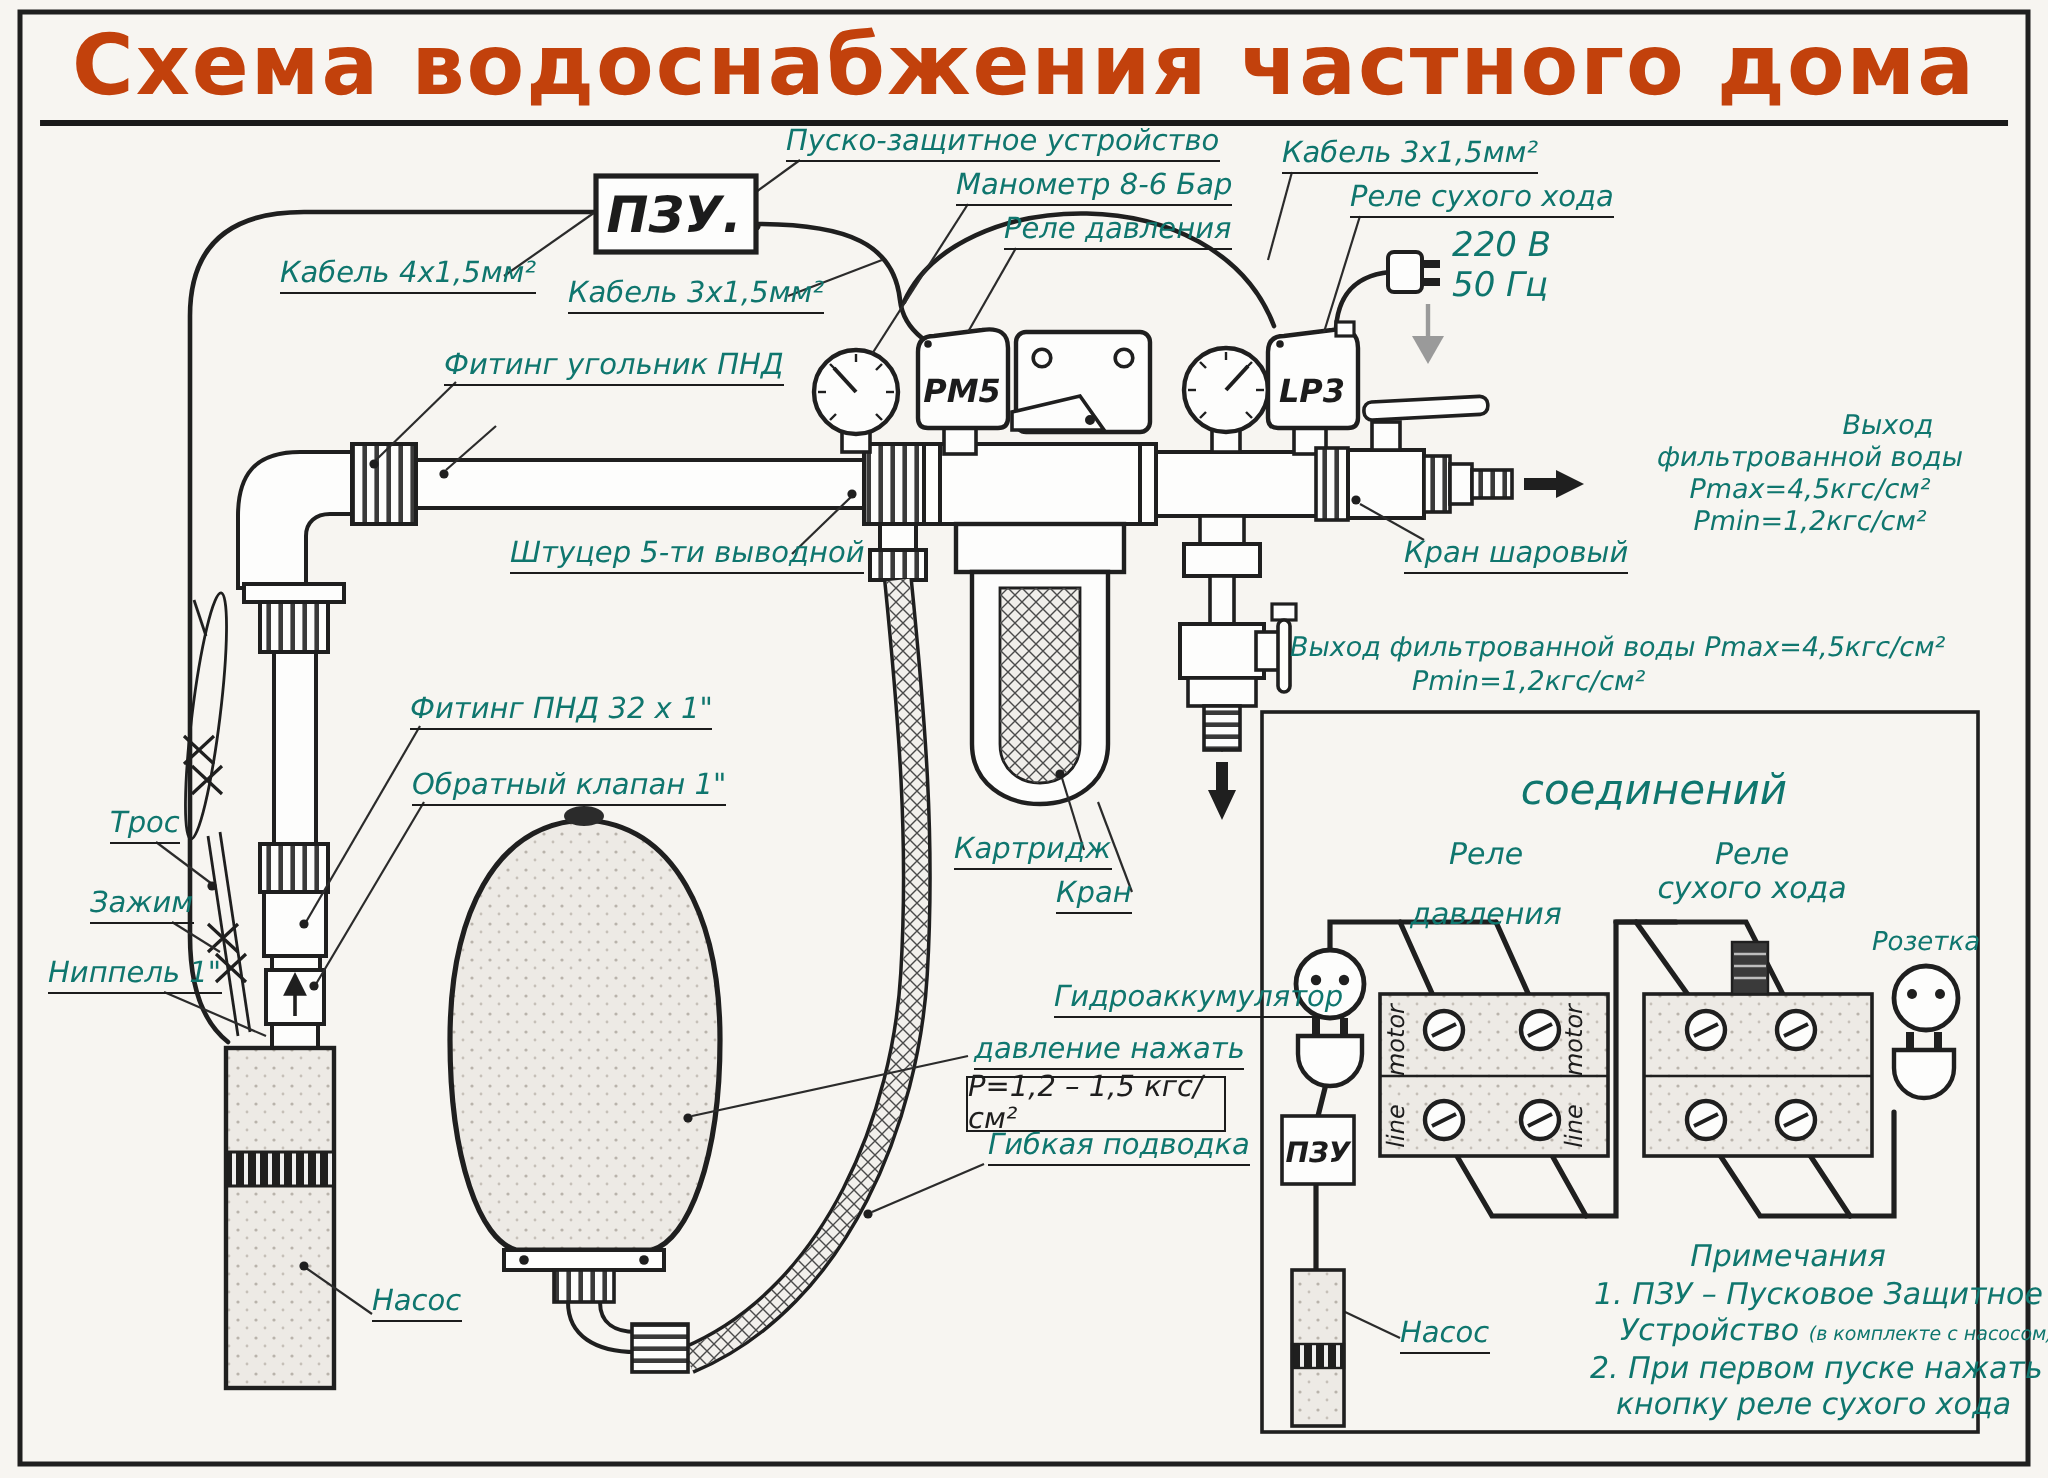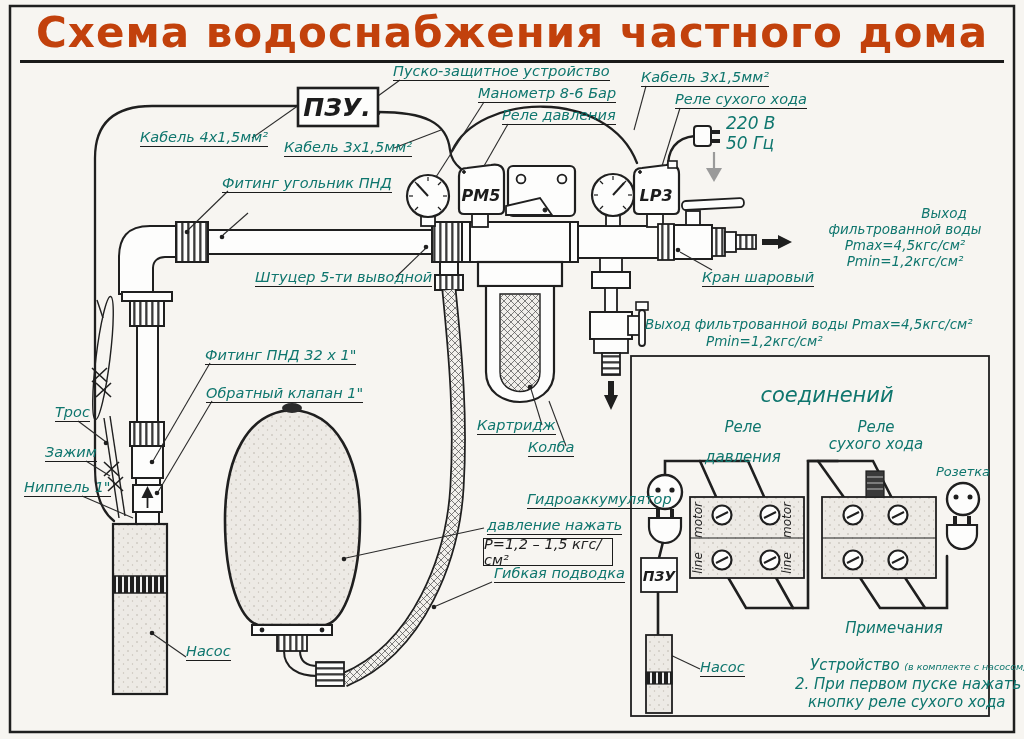--- a/index.html
+++ b/index.html
@@ -381,21 +381,21 @@
 
 <div class="lbl f14 c" style="left:944px;top:206px;">Выход</div>
 <div class="lbl f14 c" style="left:905px;top:222px;">фильтрованной воды</div>
 <div class="lbl f14 c" style="left:905px;top:238px;">Pmax=4,5кгс/см²</div>
 <div class="lbl f14 c" style="left:905px;top:254px;">Pmin=1,2кгс/см²</div>
 
 <div class="lbl f14" style="left:645px;top:317px;">Выход фильтрованной воды Pmax=4,5кгс/см²</div>
 <div class="lbl f14" style="left:706px;top:334px;">Pmin=1,2кгс/см²</div>
 
 <div class="lbl u" style="left:477px;top:418px;">Картридж</div>
-<div class="lbl u" style="left:528px;top:440px;">Колба</div>
+<div class="lbl u" style="left:528px;top:440px;">Кран</div>
 
 <div class="lbl u" style="left:487px;top:492px;margin-left:40px;">Гидроаккумулятор</div>
 <div class="lbl u" style="left:487px;top:518px;">давление нажать</div>
 <div class="pbox" style="left:483px;top:538px;width:128px;height:26px;">P=1,2 – 1,5 кгс/см²</div>
 <div class="lbl u" style="left:494px;top:566px;">Гибкая подводка</div>
 
 <div class="lbl u" style="left:205px;top:348px;">Фитинг ПНД 32 х 1"</div>
 <div class="lbl u" style="left:206px;top:386px;">Обратный клапан 1"</div>
 <div class="lbl u" style="left:55px;top:405px;">Трос</div>
 <div class="lbl u" style="left:45px;top:445px;">Зажим</div>
@@ -404,20 +404,21 @@
 
 <div class="lbl f21 c" style="left:815px;top:388px;margin-left:12px;">соединений</div>
 <div class="lbl f15 c" style="left:743px;top:420px;">Реле</div>
 <div class="lbl f15 c" style="left:743px;top:437px;margin-top:13px;">давления</div>
 <div class="lbl f15 c" style="left:876px;top:420px;">Реле</div>
 <div class="lbl f15 c" style="left:876px;top:437px;">сухого хода</div>
 <div class="lbl f13 c" style="left:963px;top:464px;">Розетка</div>
 <div class="lbl u" style="left:700px;top:660px;">Насос</div>
 
 <div class="lbl f15 c" style="left:894px;top:621px;">Примечания</div>
+<div class="lbl f15" style="left:797px;top:640px;">1. ПЗУ – Пусковое Защитное</div>
 <div class="lbl f15" style="left:810px;top:658px;">
   <span>Устройство</span>
   <span class="sm">(в комплекте с насосом)</span>
 </div>
 <div class="lbl f15" style="left:795px;top:677px;">2. При первом пуске нажать</div>
 <div class="lbl f15" style="left:808px;top:695px;">кнопку реле сухого хода</div>
 
 </div>
 
 </body></html>

